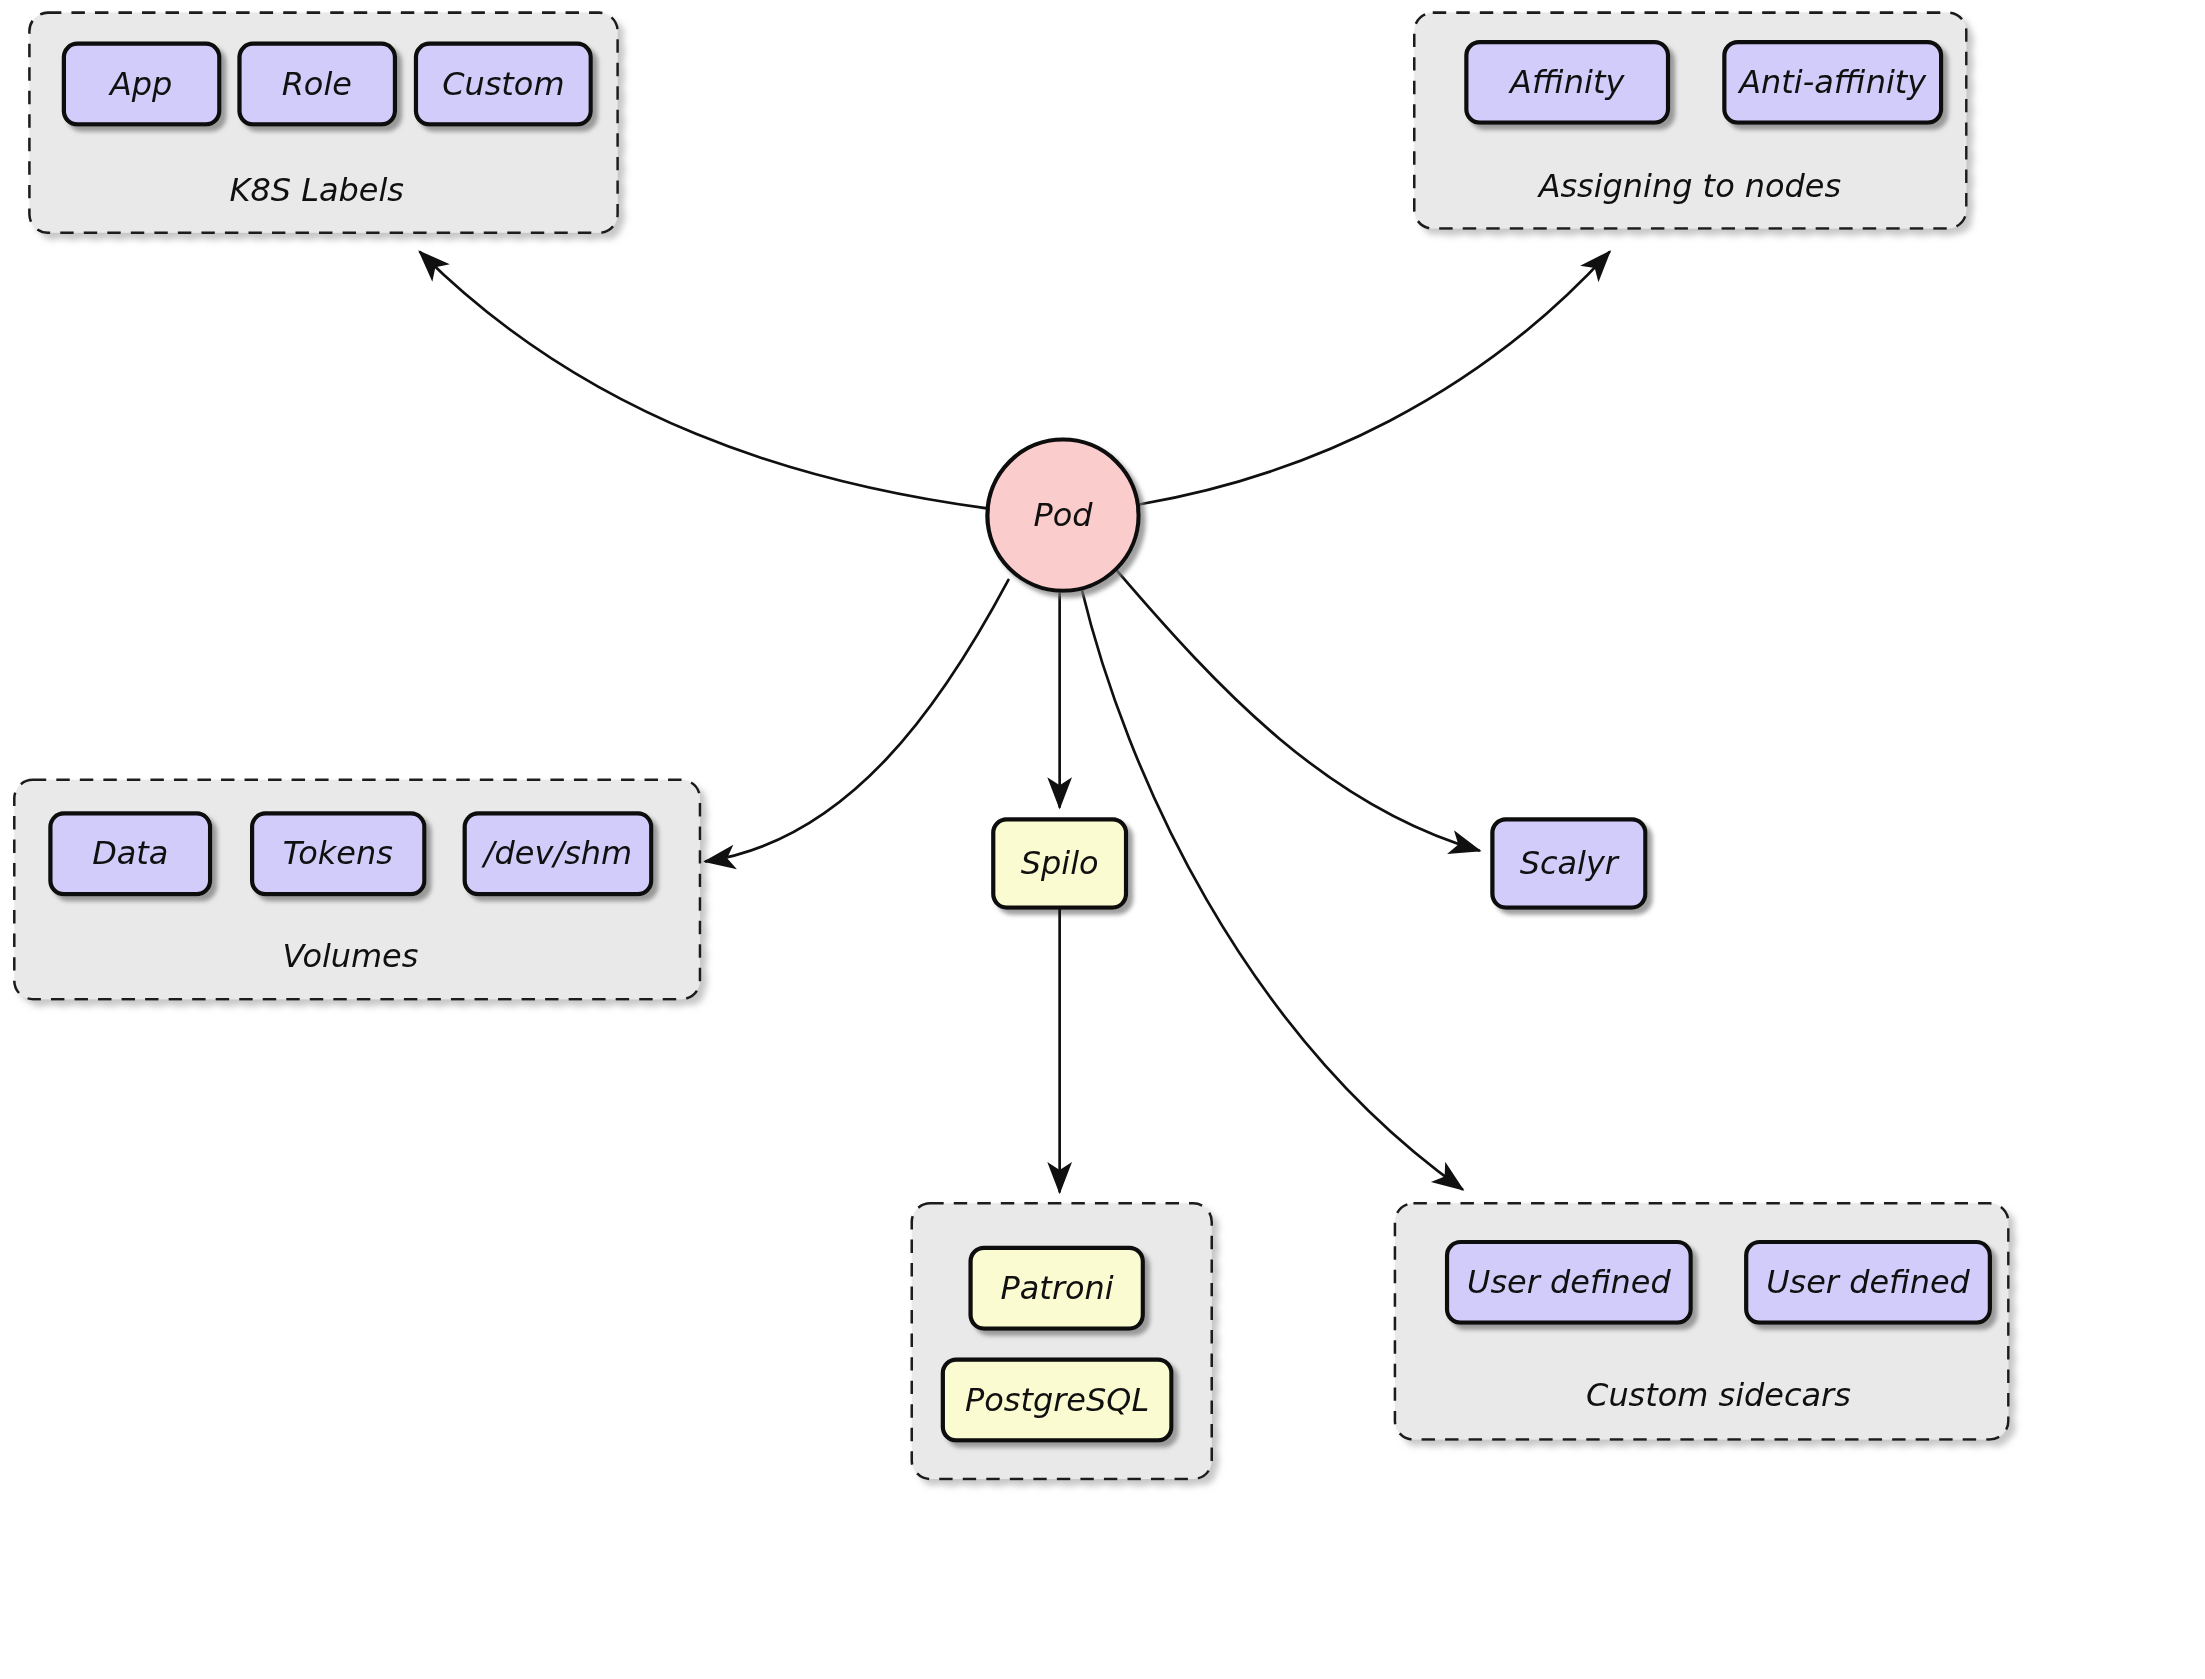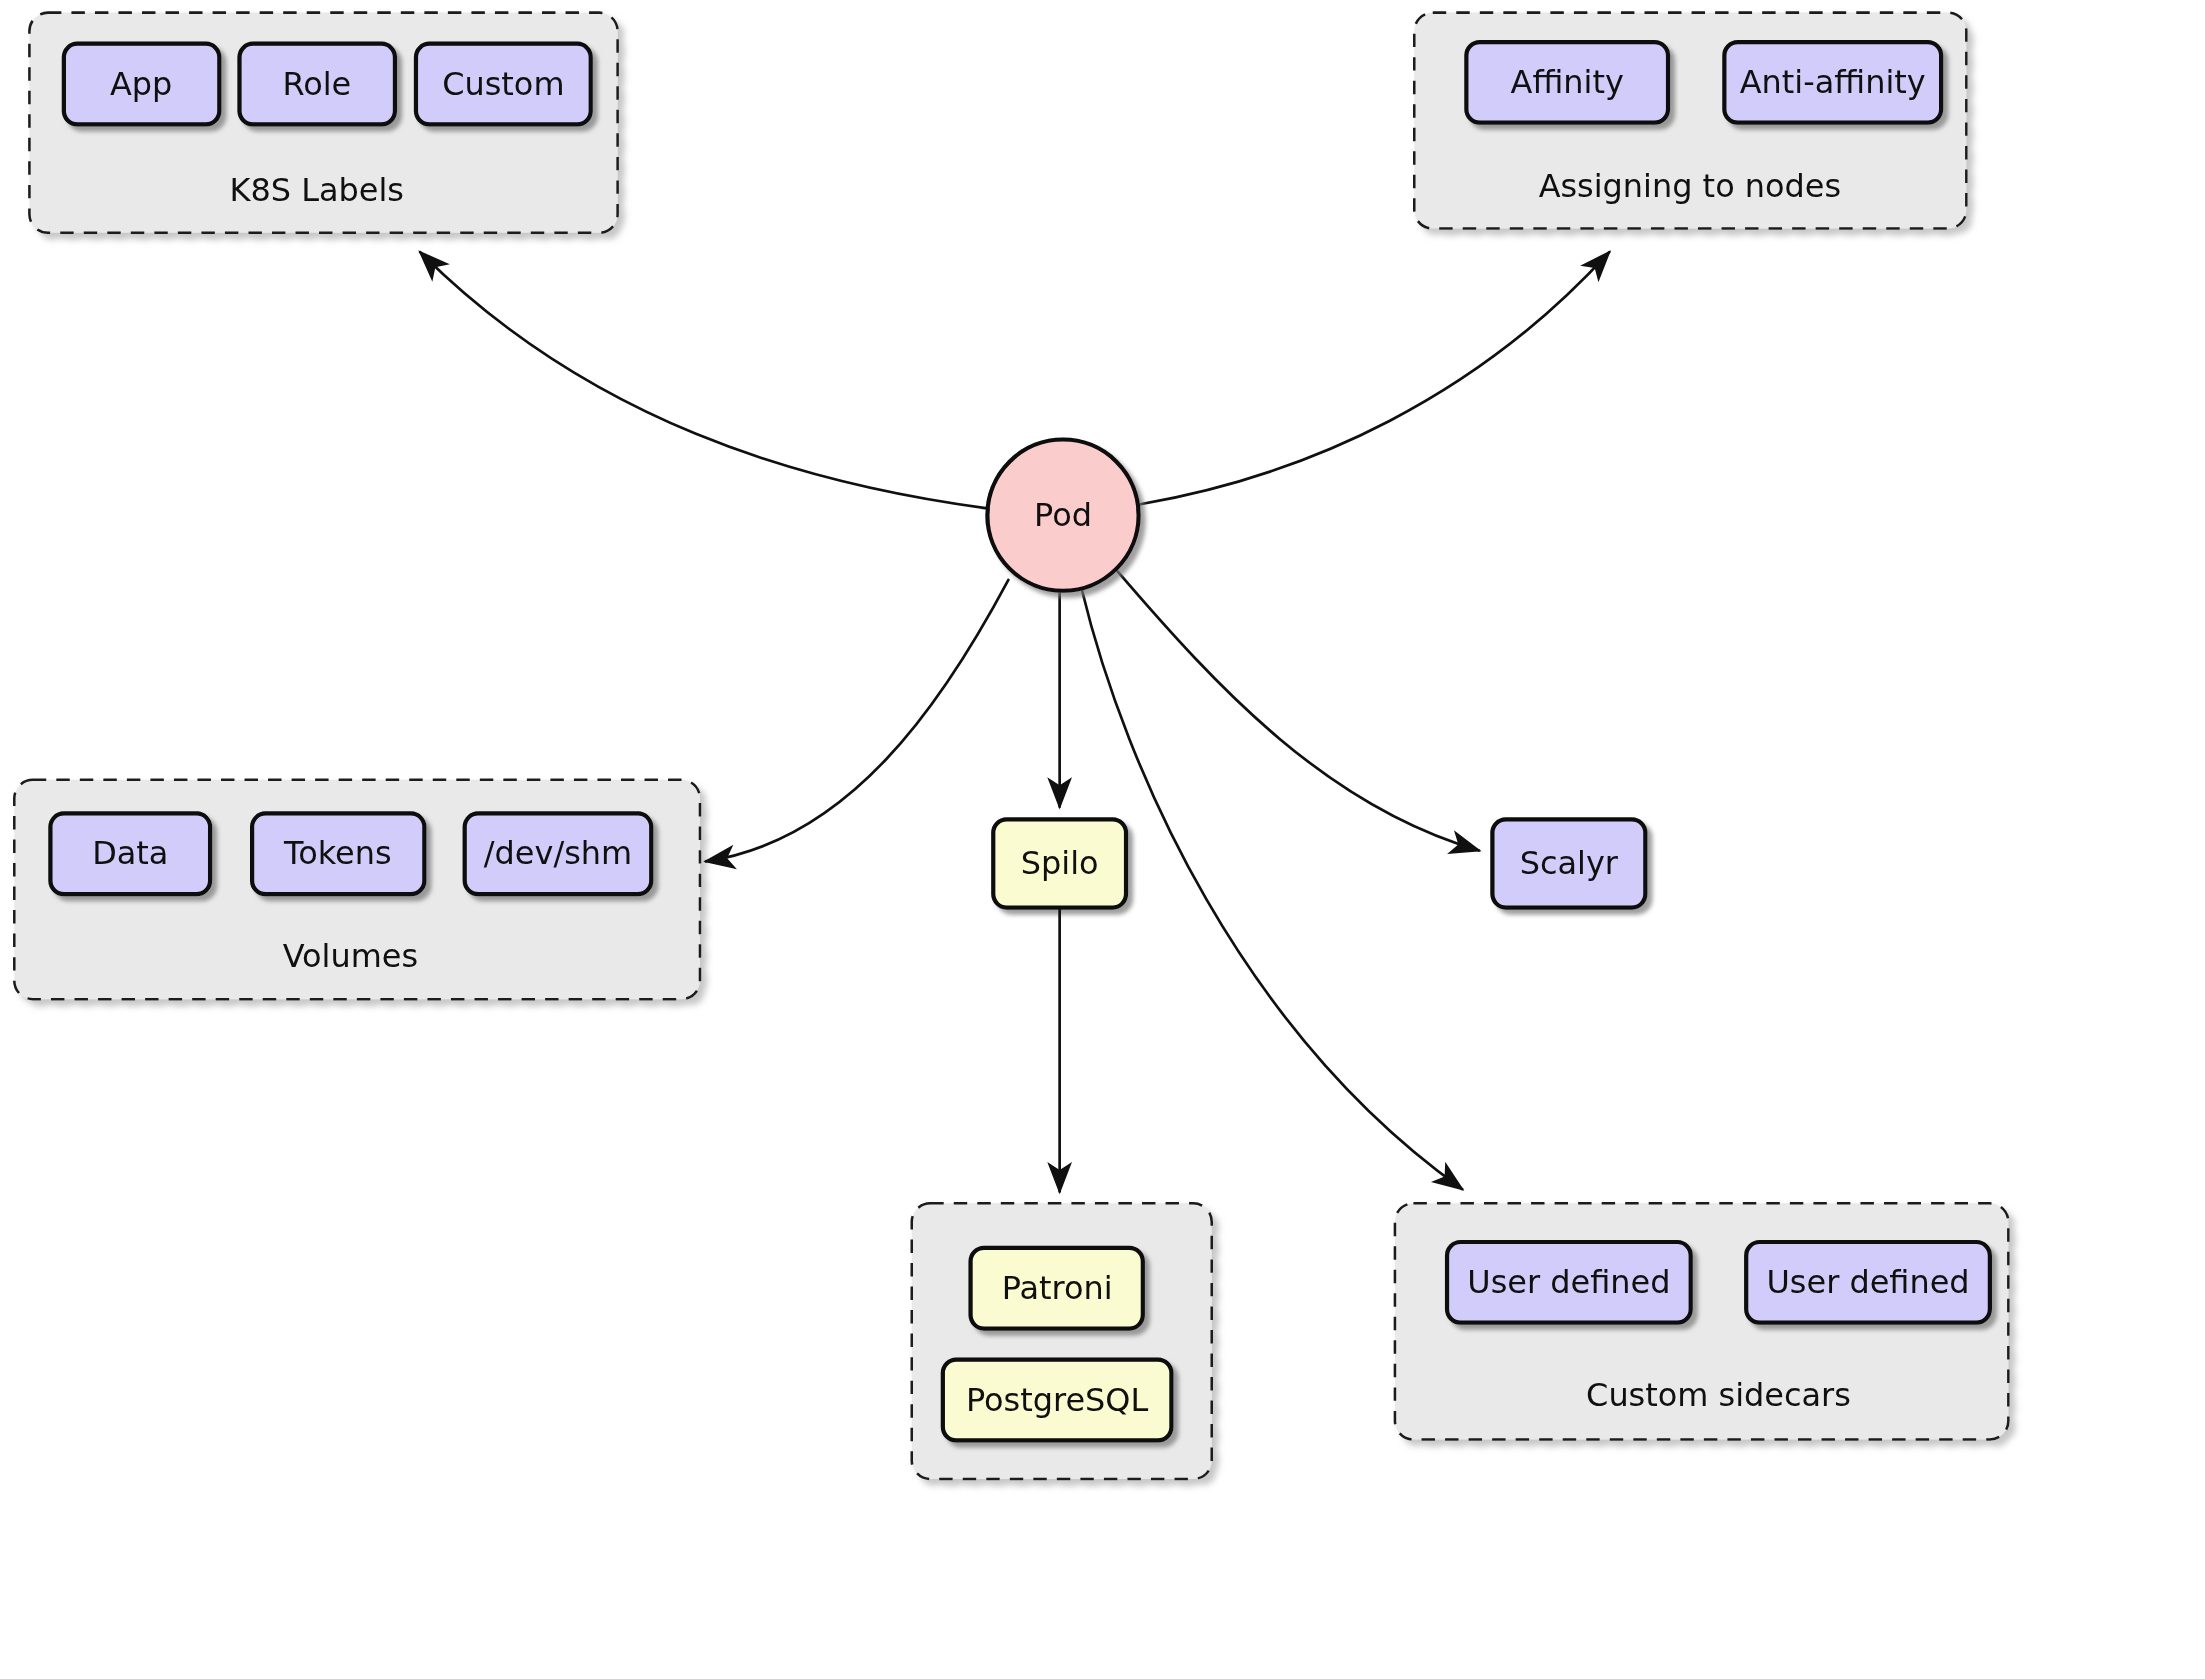--- a/index.html
+++ b/index.html
@@ -12,20 +12,21 @@
     width: 2205px;
     height: 1679px;
     overflow: hidden;
     font-family: "DejaVu Sans", sans-serif;
   }
   #diagram-root {
     position: relative;
     width: 2205px;
     height: 1666px;
     background: #ffffff;
+    font-style: italic;
   }
   svg#diagram-canvas {
     position: absolute;
     top: 0;
     left: 0;
     width: 2205px;
     height: 1679px;
     display: block;
   }
   .group-box {

